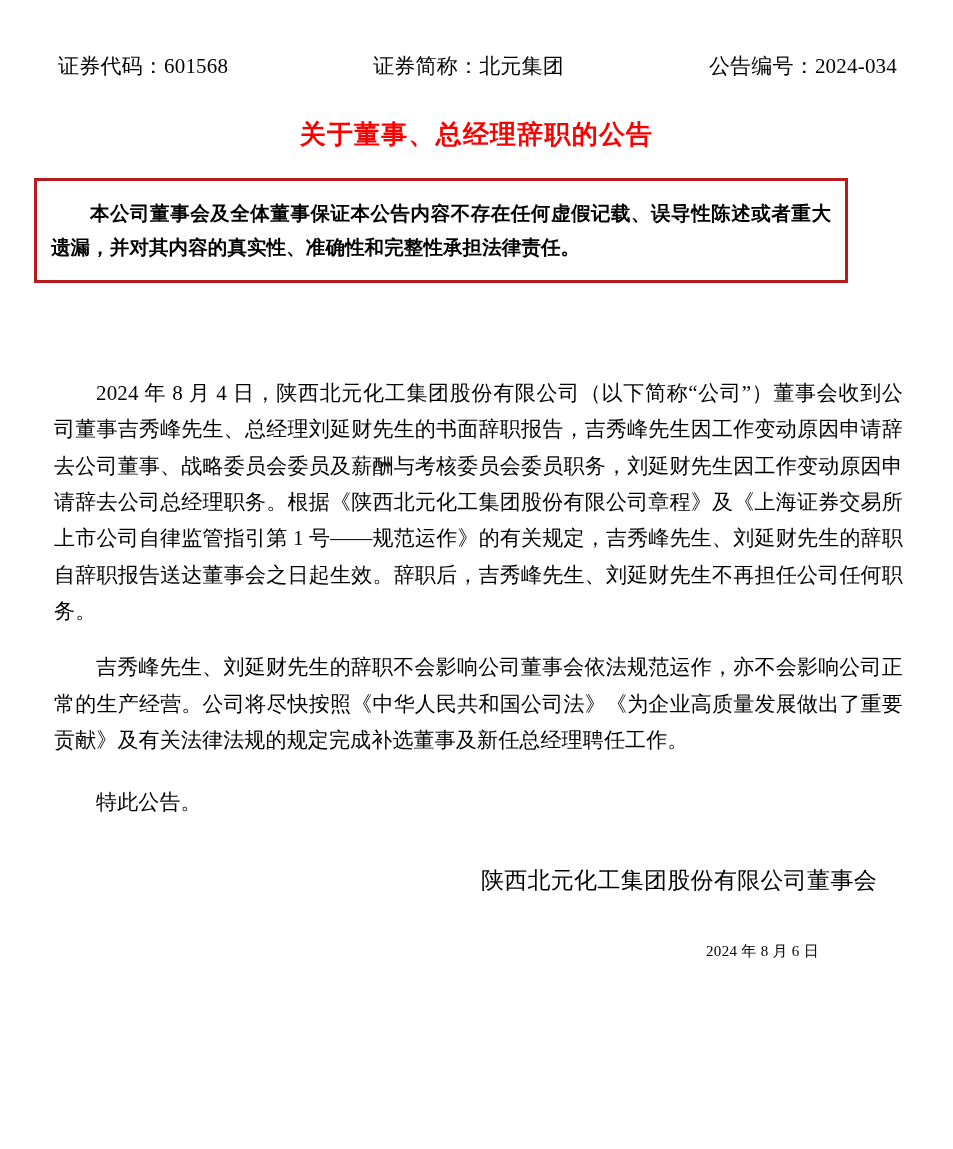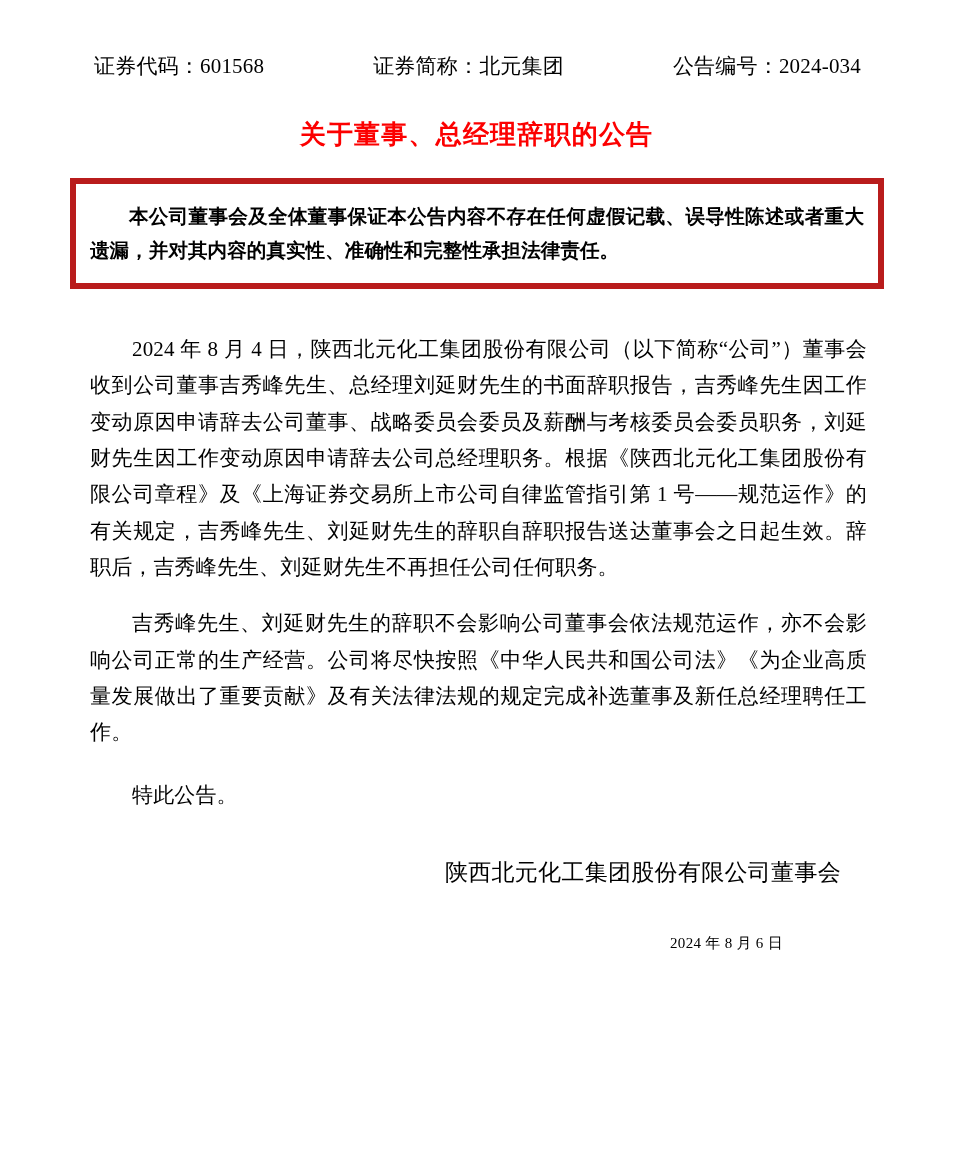--- a/index.html
+++ b/index.html
@@ -14,21 +14,21 @@
     font-family: "Liberation Serif", "DejaVu Serif", serif;
     color: #000000;
     overflow: hidden;
   }
   .page {
     position: absolute;
     top: 0; left: 0;
     width: 953px;
     height: 1149px;
     box-sizing: border-box;
-    padding: 0 64px;
+    padding: 0 28px;
   }
 
   
   .header-line {
     display: flex;
     justify-content: space-between;
     align-items: baseline;
     margin-top: 52px;
     padding: 0 28px 0 30px;
     font-size: 21px;
@@ -47,38 +47,38 @@
     font-weight: bold;
     font-size: 26px;
     line-height: 1.0;
     letter-spacing: 1.2px;
   }
   .title-line.second { margin-top: 42px; }
 
   
   .disclaimer-box {
     margin: 30px 10px 0 6px;
-    border: 6px solid #b91c1c;
+    border: 3px solid #b91c1c;
     box-sizing: border-box;
     padding: 16px 14px 16px 14px;
     width: 814px;
   }
   .disclaimer-text {
     font-family: "DejaVu Sans", "Liberation Sans", sans-serif;
     font-weight: bold;
     font-size: 19.5px;
     line-height: 1.72;
     text-align: justify;
     text-indent: 2em;
     letter-spacing: 0.1px;
   }
 
   
   .body-block {
-    margin-top: 42px;
+    margin-top: 92px;
     padding: 0 22px 0 26px;
   }
   .para {
     font-size: 21px;
     line-height: 1.73;
     text-align: justify;
     text-indent: 2em;
     letter-spacing: 0.15px;
     margin: 0 0 20px 0;
   }

